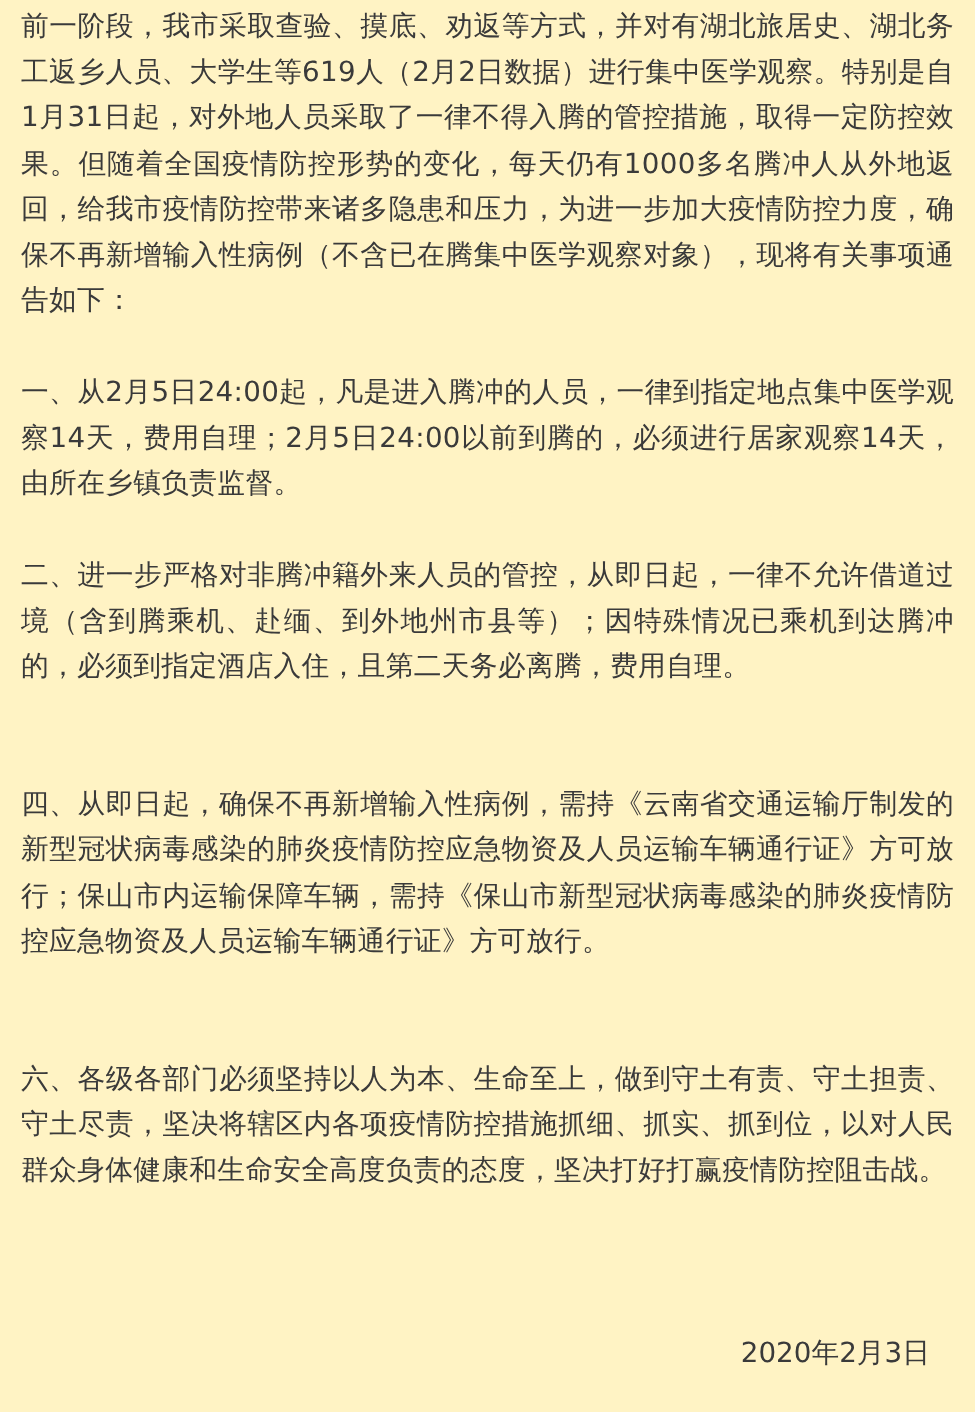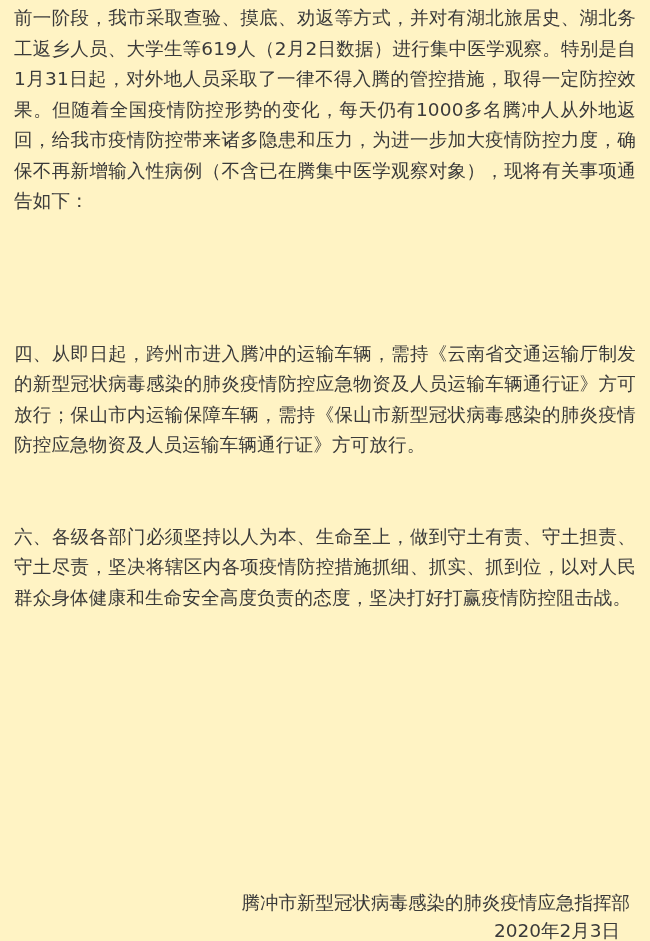--- a/index.html
+++ b/index.html
@@ -43,30 +43,31 @@
   .sig-org { display: block; }
   .sig-date { display: block; padding-right: 10px; }
 </style>
 </head>
 <body>
 
 <div class="doc">
   <p class="para intro">前一阶段，我市采取查验、摸底、劝返等方式，并对有湖北旅居史、湖北务工返乡人员、大学生等619人（2月2日数据）进行集中医学观察。特别是自1月31日起，对外地人员采取了一律不得入腾的管控措施，取得一定防控效果。但随着全国疫情防控形势的变化，每天仍有1000多名腾冲人从外地返回，给我市疫情防控带来诸多隐患和压力，为进一步加大疫情防控力度，确保不再新增输入性病例（不含已在腾集中医学观察对象），现将有关事项通告如下：</p>
   <div class="gap"></div>
 
+  <p class="para">一、从2月5日24:00起，凡是进入腾冲的人员，一律到指定地点集中医学观察14天，费用自理；2月5日24:00以前到腾的，必须进行居家观察14天，由所在乡镇负责监督。</p>
+  <div class="gap"></div>
+
+  <p class="para">二、进一步严格对非腾冲籍外来人员的管控，从即日起，一律不允许借道过境（含到腾乘机、赴缅、到外地州市县等）；因特殊情况已乘机到达腾冲的，必须到指定酒店入住，且第二天务必离腾，费用自理。</p>
   <div class="gap"></div>
 
   <div class="gap"></div>
 
-  <div class="gap"></div>
-
-  <p class="para">四、从即日起，跨州市进入腾冲的运输车辆，需持《云南省交通运输厅制发的新型冠状病毒感染的肺炎疫情防控应急物资及人员运输车辆通行证》方可放行；保山市内运输保障车辆，需持《保山市新型冠状病毒感染的肺炎疫情防控应急物资及人员运输车辆通行证》方可放行。</p>
+  <p class="para">四、从即日起，确保不再新增输入性病例，需持《云南省交通运输厅制发的新型冠状病毒感染的肺炎疫情防控应急物资及人员运输车辆通行证》方可放行；保山市内运输保障车辆，需持《保山市新型冠状病毒感染的肺炎疫情防控应急物资及人员运输车辆通行证》方可放行。</p>
   <div class="gap"></div>
 
   <div class="gap"></div>
 
   <p class="para">六、各级各部门必须坚持以人为本、生命至上，做到守土有责、守土担责、守土尽责，坚决将辖区内各项疫情防控措施抓细、抓实、抓到位，以对人民群众身体健康和生命安全高度负责的态度，坚决打好打赢疫情防控阻击战。</p>
 
   <div class="signature">
-    <span class="sig-org">腾冲市新型冠状病毒感染的肺炎疫情应急指挥部</span>
     <span class="sig-date">2020年2月3日</span>
   </div>
 </div>
 
 </body></html>

